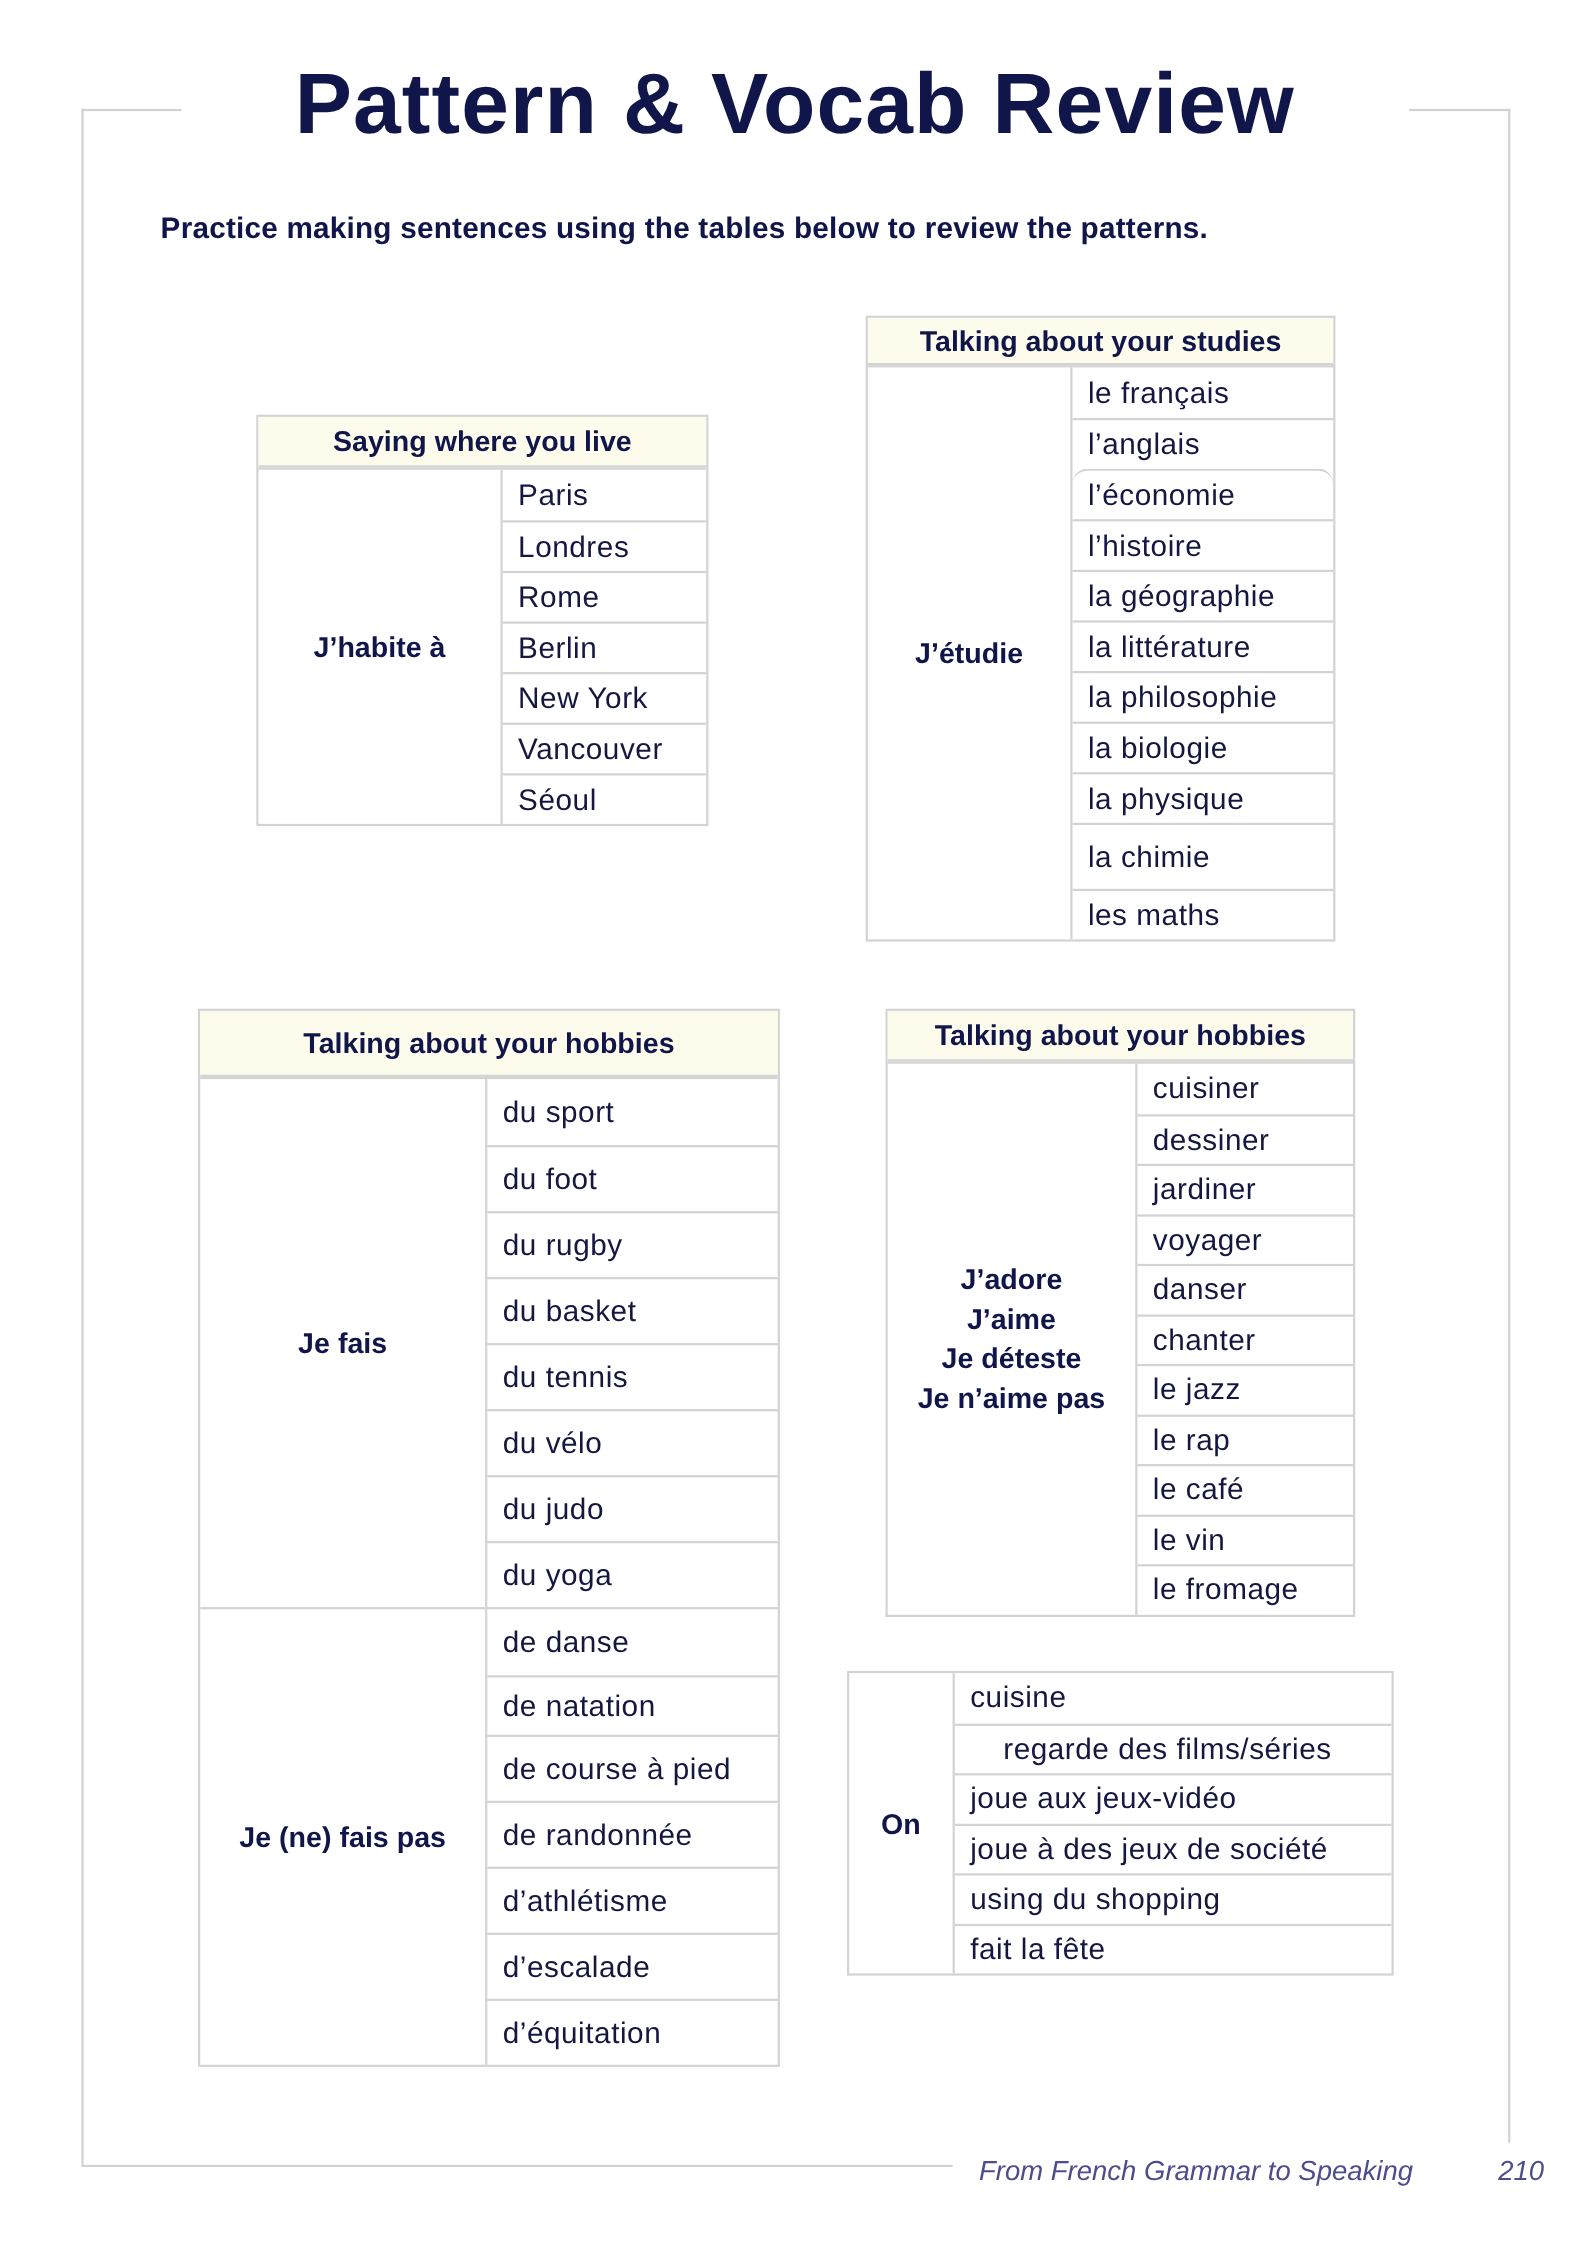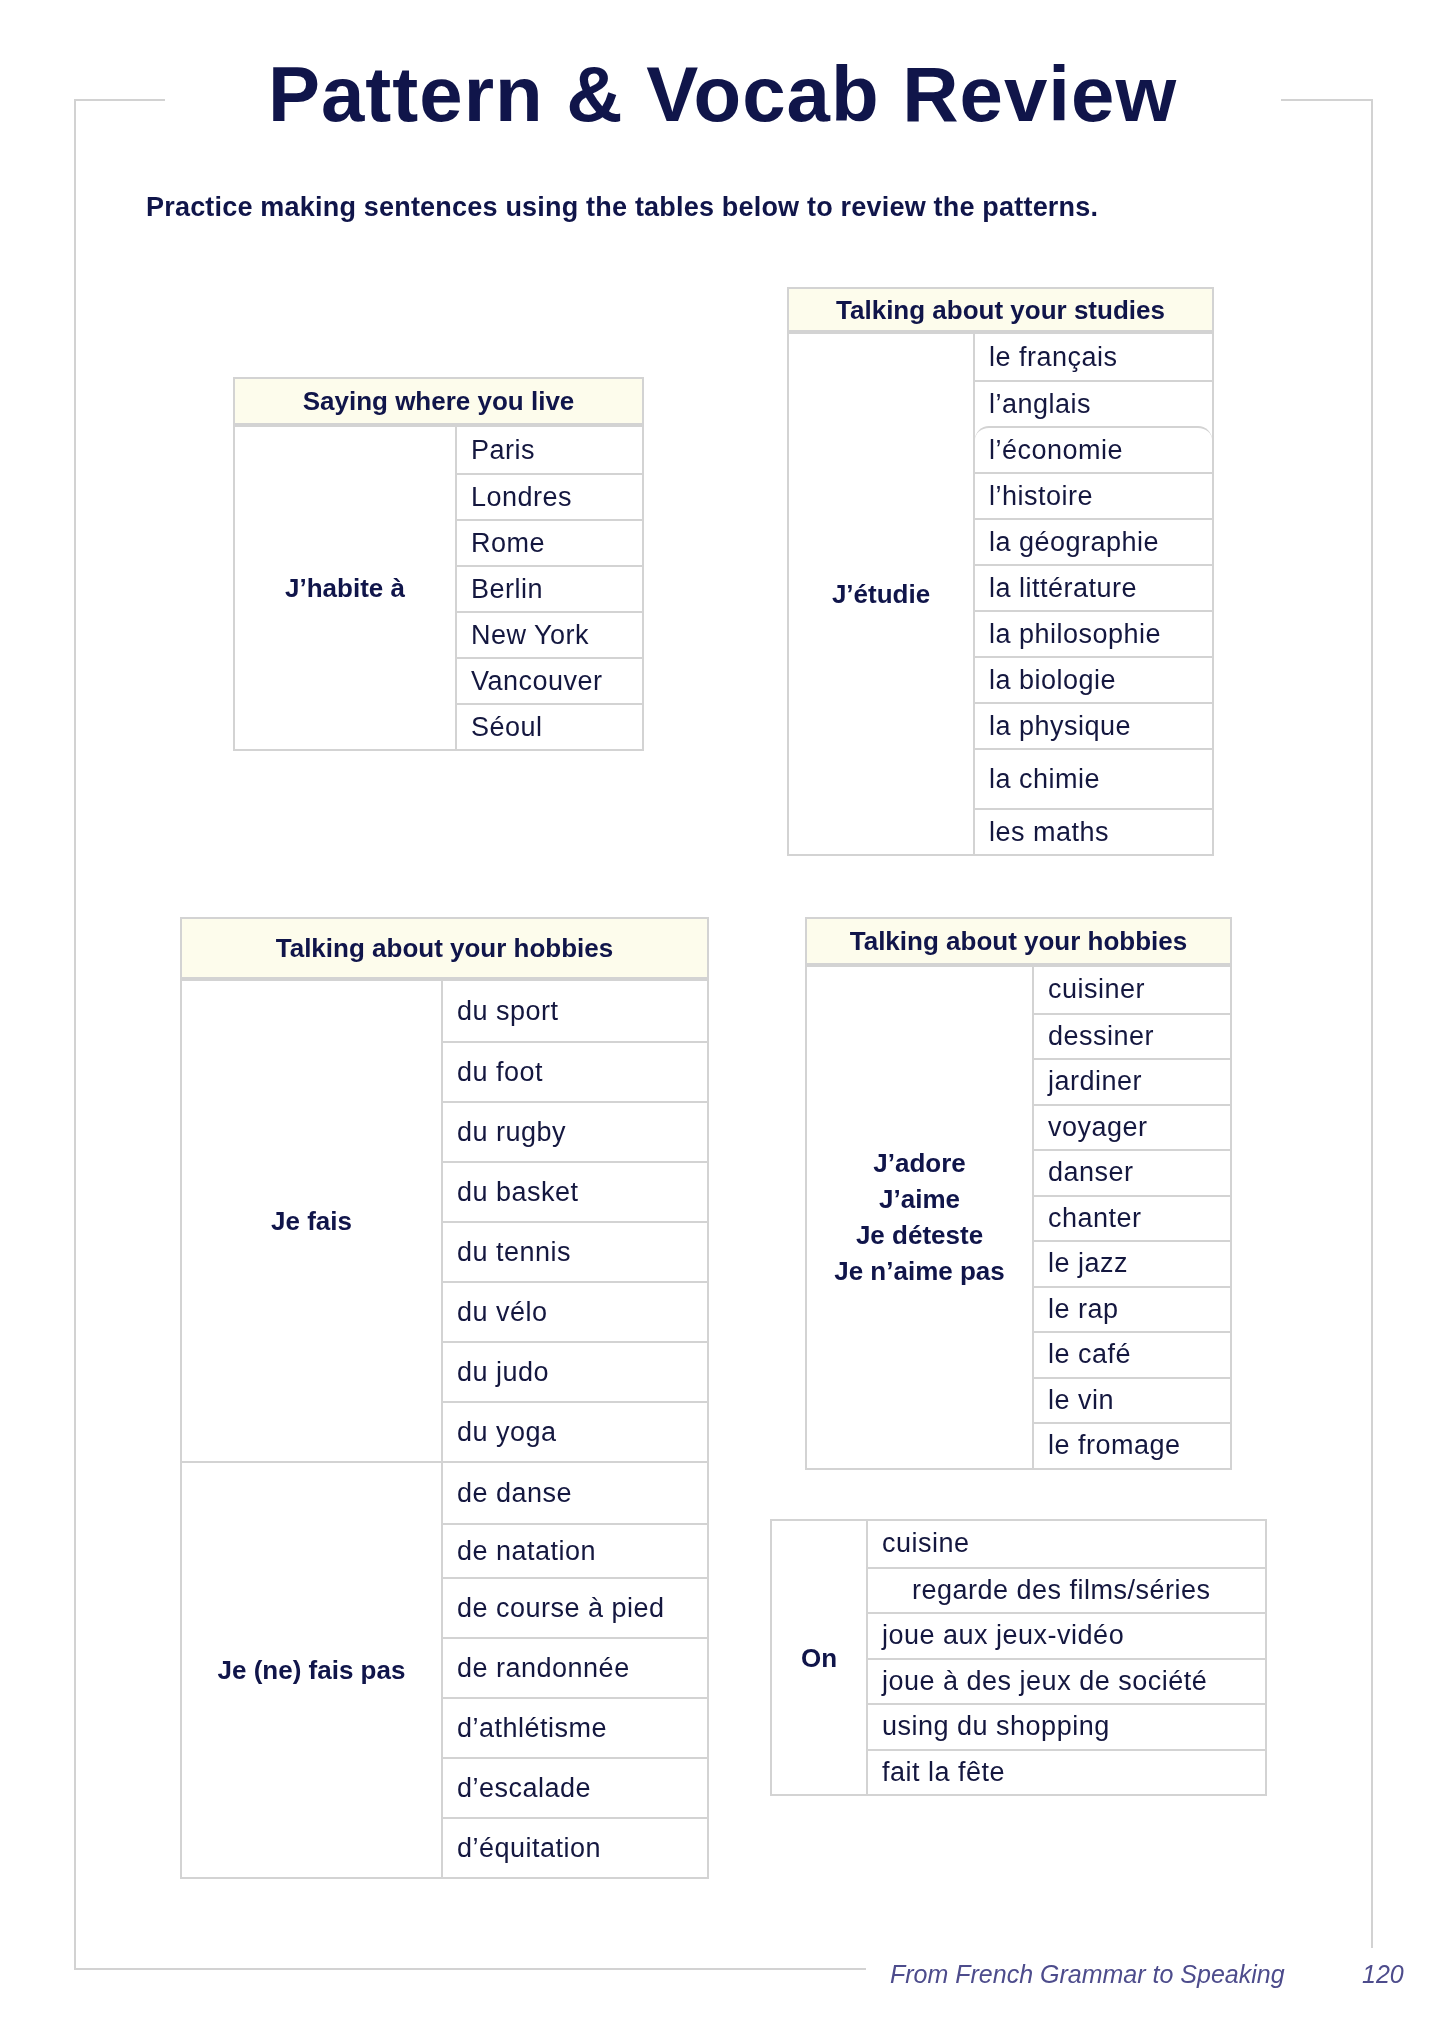--- a/index.html
+++ b/index.html
@@ -144,13 +144,13 @@
       <div class="opt" style="height:45.5px;padding-left:44px;">regarde des films/séries</div>
       <div class="opt" style="height:45.5px;">joue aux jeux-vidéo</div>
       <div class="opt" style="height:45.5px;">joue à des jeux de société</div>
       <div class="opt" style="height:45.5px;">using du shopping</div>
       <div class="opt" style="height:45.5px;">fait la fête</div>
     </div>
   </div>
 </div>
 
 <div class="footer-text">From French Grammar to Speaking</div>
-<div class="footer-page">120</div>
+<div class="footer-page">210</div>
 
 </body></html>

